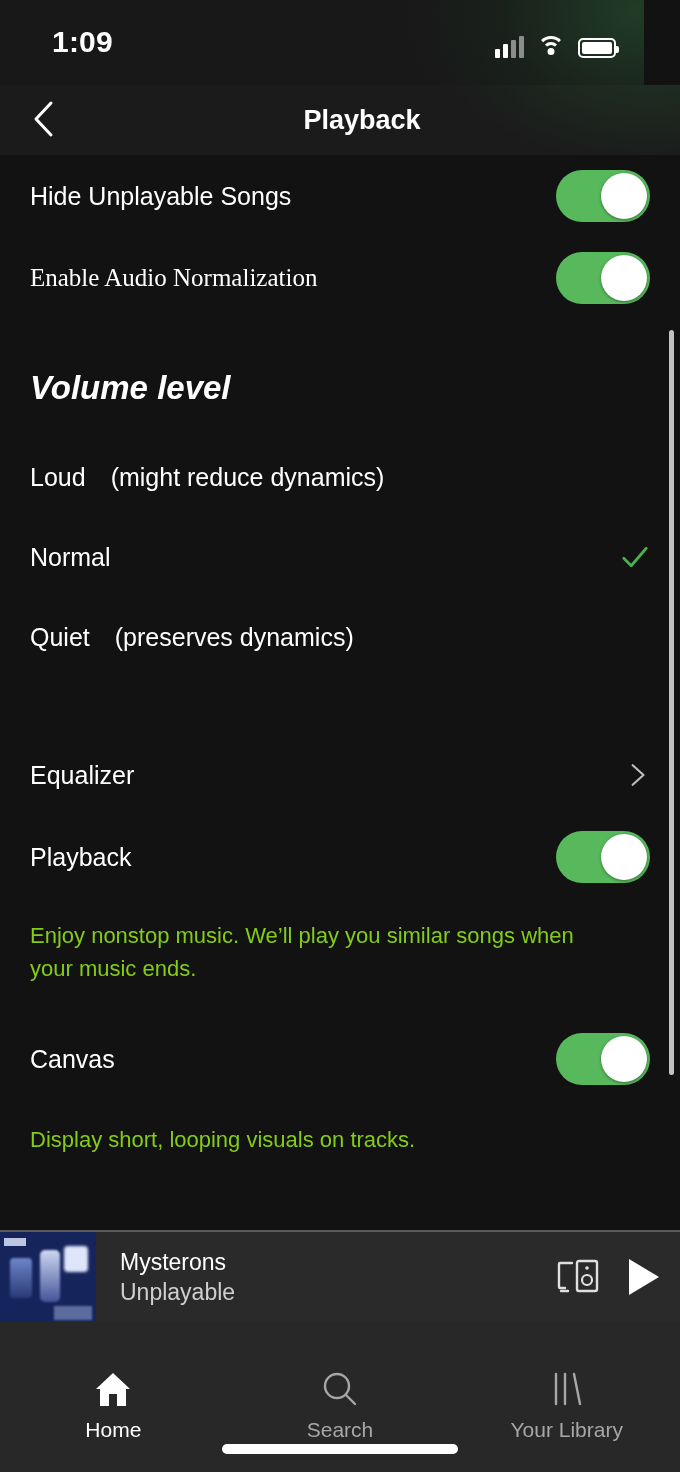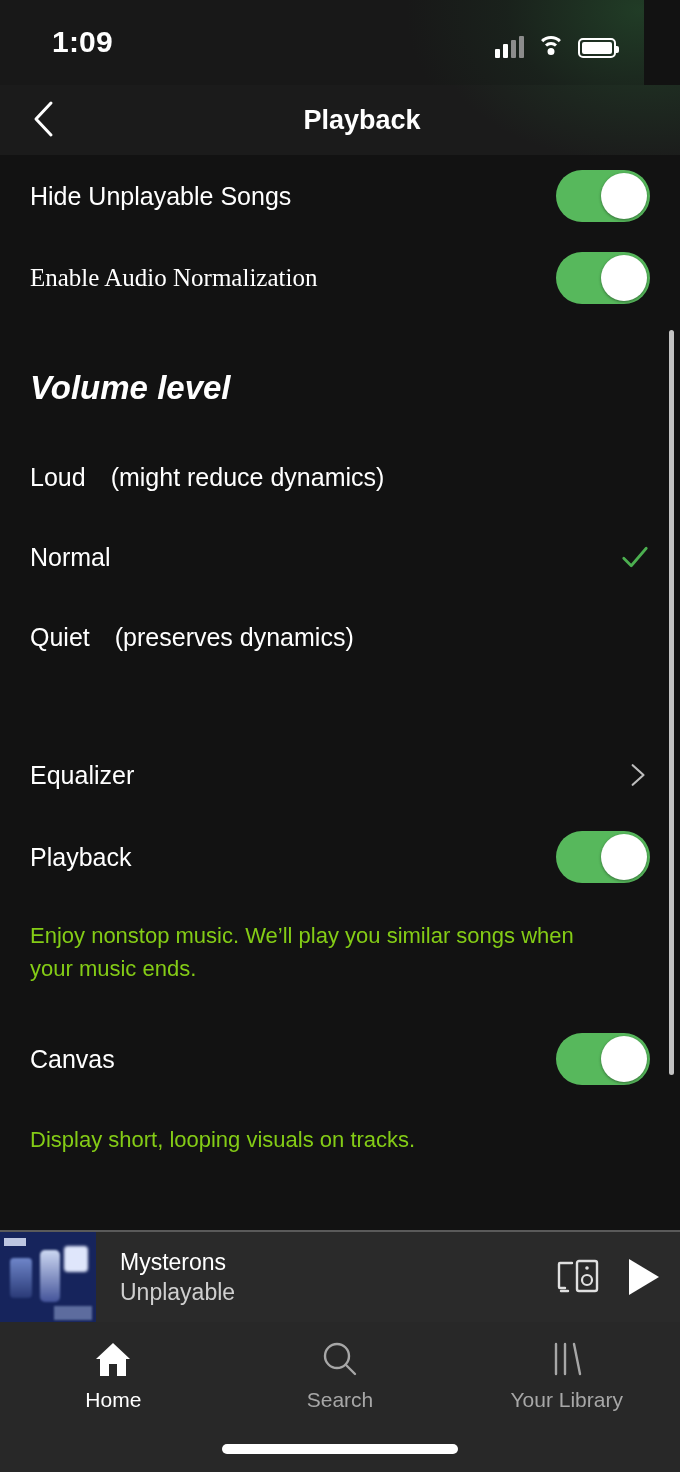--- a/index.html
+++ b/index.html
@@ -171,21 +171,21 @@
   #np-artist { font-size:23px; color:#cfcfcf; line-height:30px; }
 
   #np-device { width:56px; height:56px; flex:none; display:flex; align-items:center; justify-content:center; }
   #np-play { width:74px; height:56px; flex:none; display:flex; align-items:center; justify-content:center; }
 
   
   #tab-bar {
     position:absolute; left:0; top:1322px;
     width:680px; height:150px;
     background:#282828;
-    display:flex; align-items:flex-start;
+    display:flex; align-items:center;
     z-index:7;
   }
   .tab {
     flex:1; padding-top:18px;
     display:flex; flex-direction:column; align-items:center; gap:10px;
   }
   .tab-label { font-size:21px; }
   .tab.active .tab-label { color:#fff; }
   .tab:not(.active) .tab-label { color:#a7a7a7; }
 

